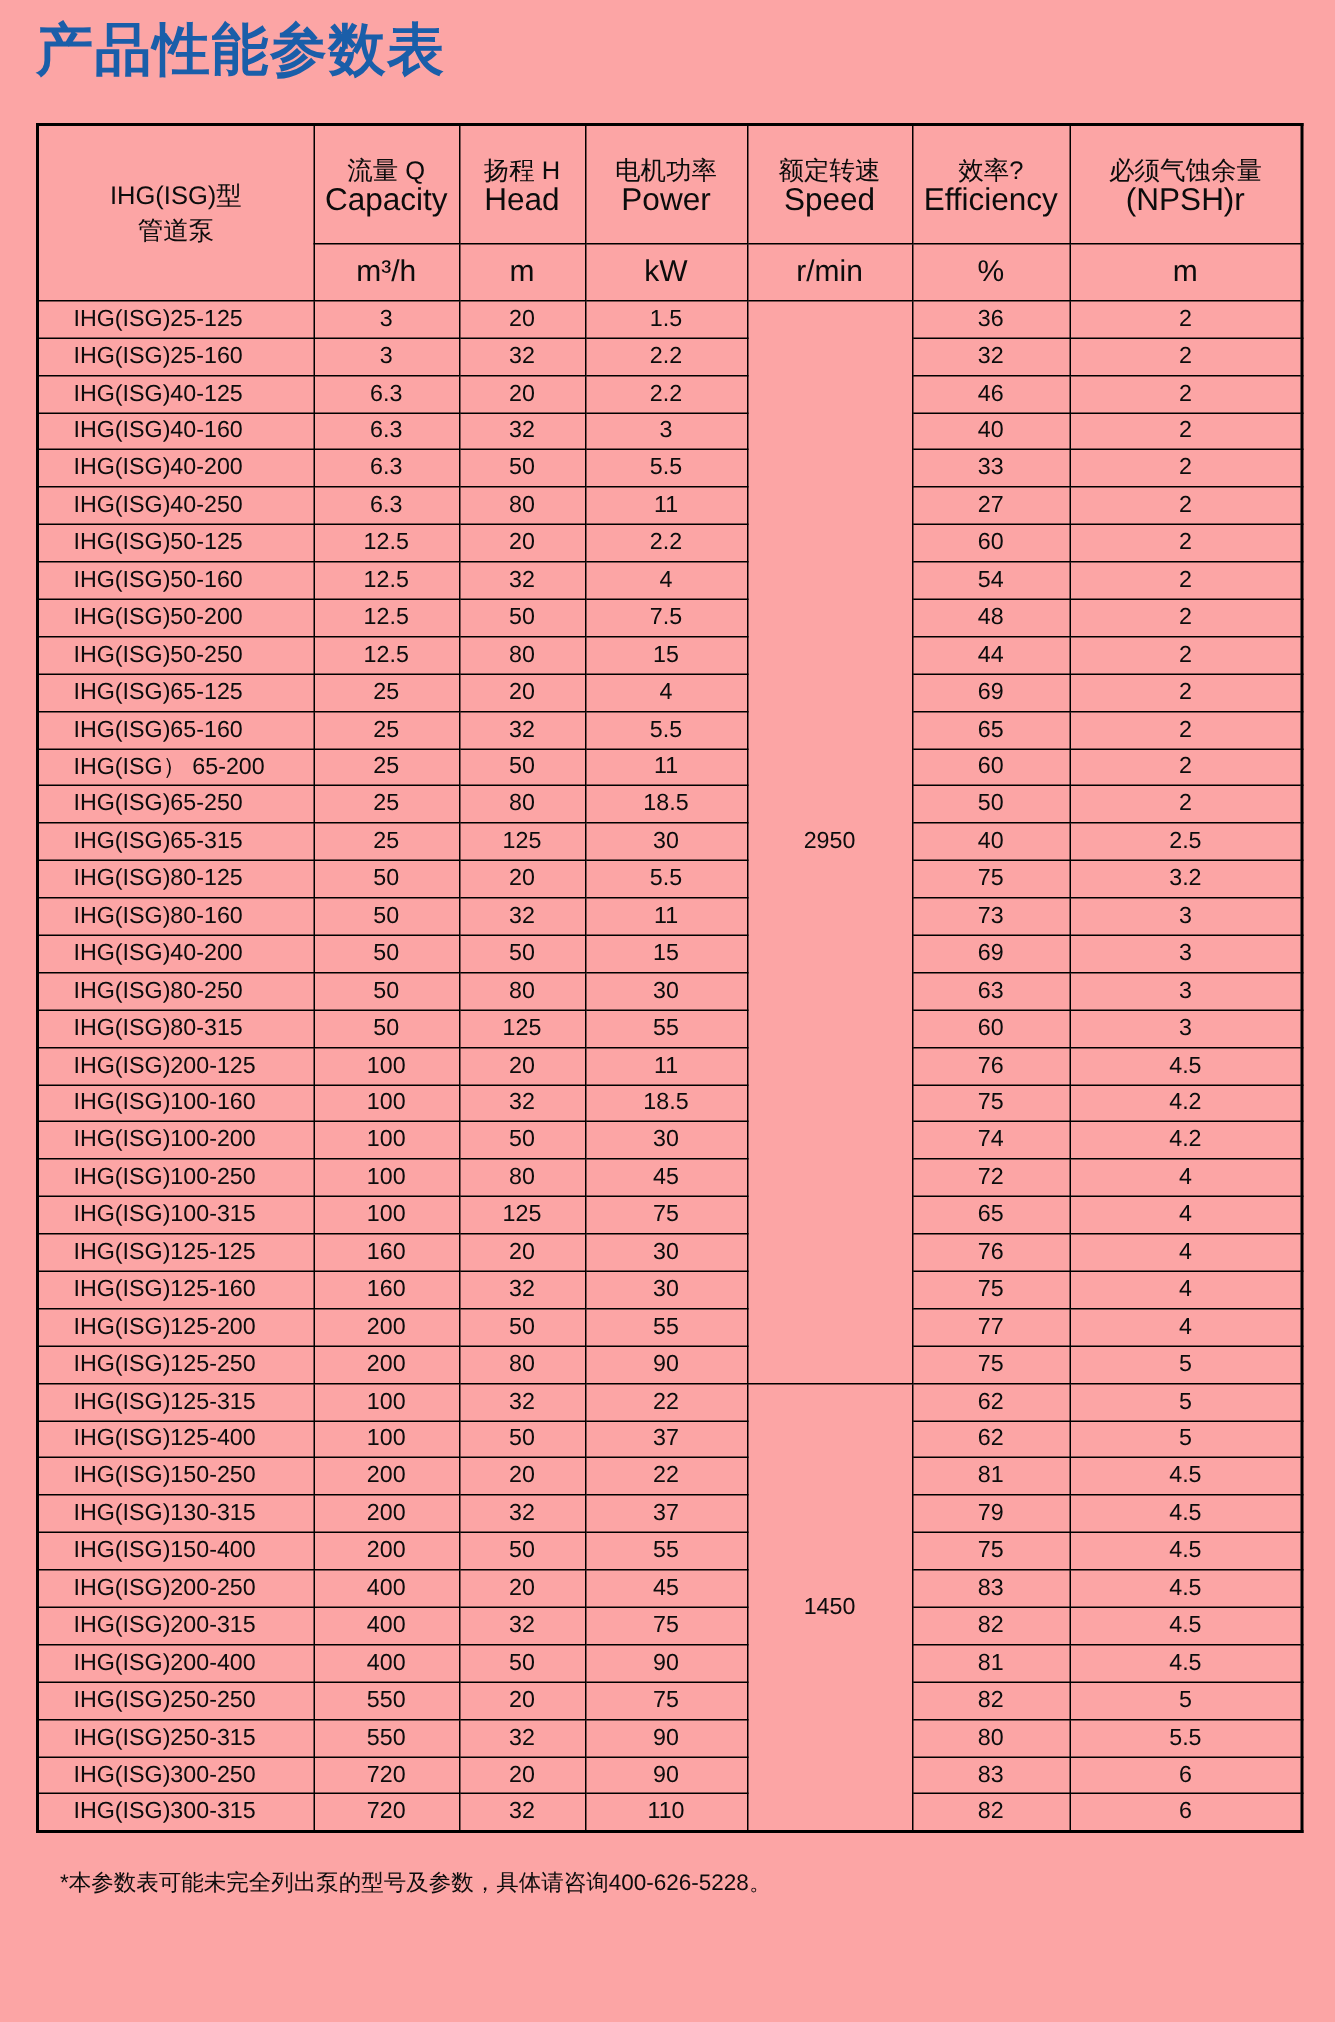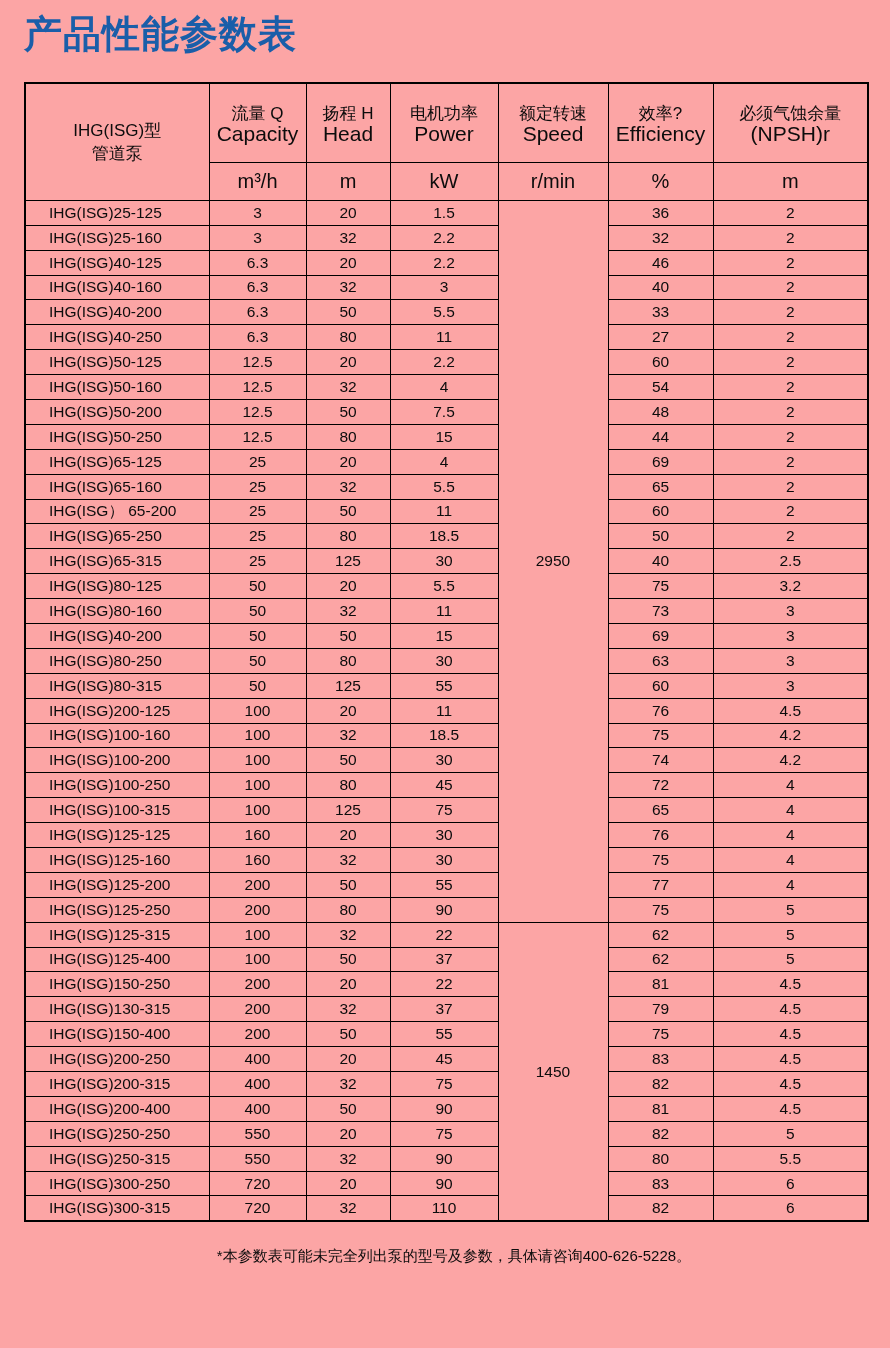--- a/index.html
+++ b/index.html
@@ -58,21 +58,20 @@
     padding-left: 23px;
     margin-left: 23px;
   }
   .spec-table tbody td.speed-cell {
     font-size: 15.5px;
     vertical-align: middle;
   }
   .footnotes {
     margin-top: 20px;
     margin-left: 16px;
-    text-align: center;
   }
   .footnote {
     font-size: 15px;
     color: #0c0c0c;
     line-height: 28px;
   }
 </style>
 </head>
 <body>
 

